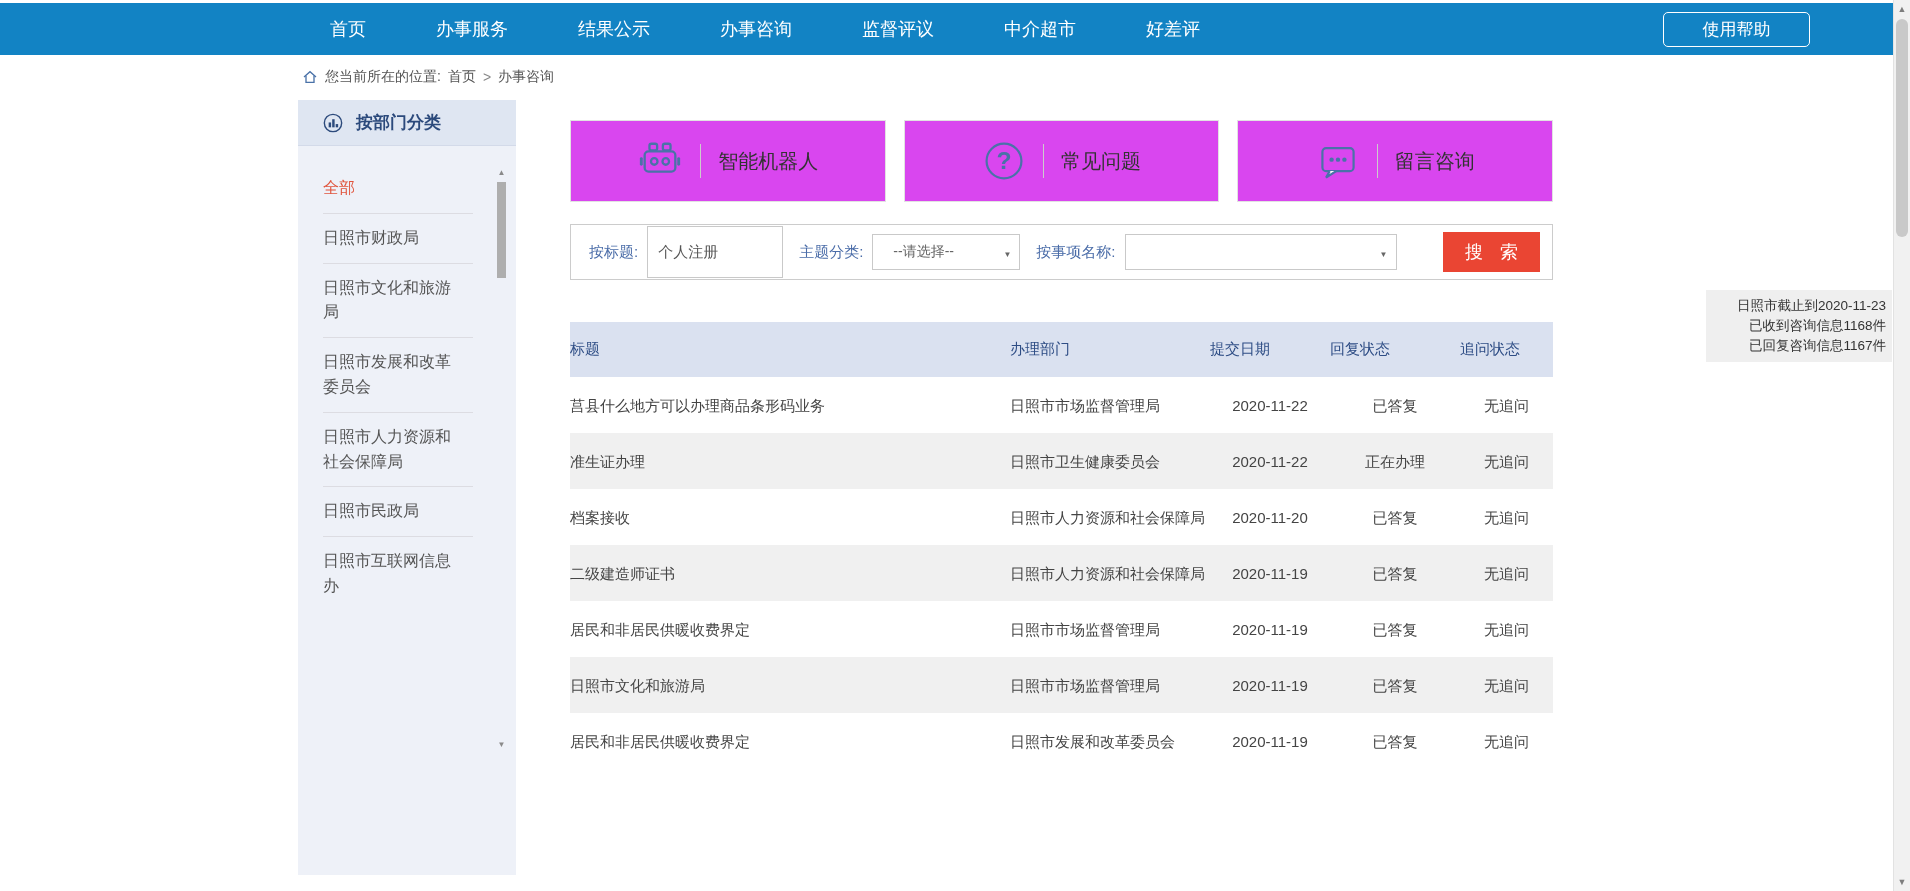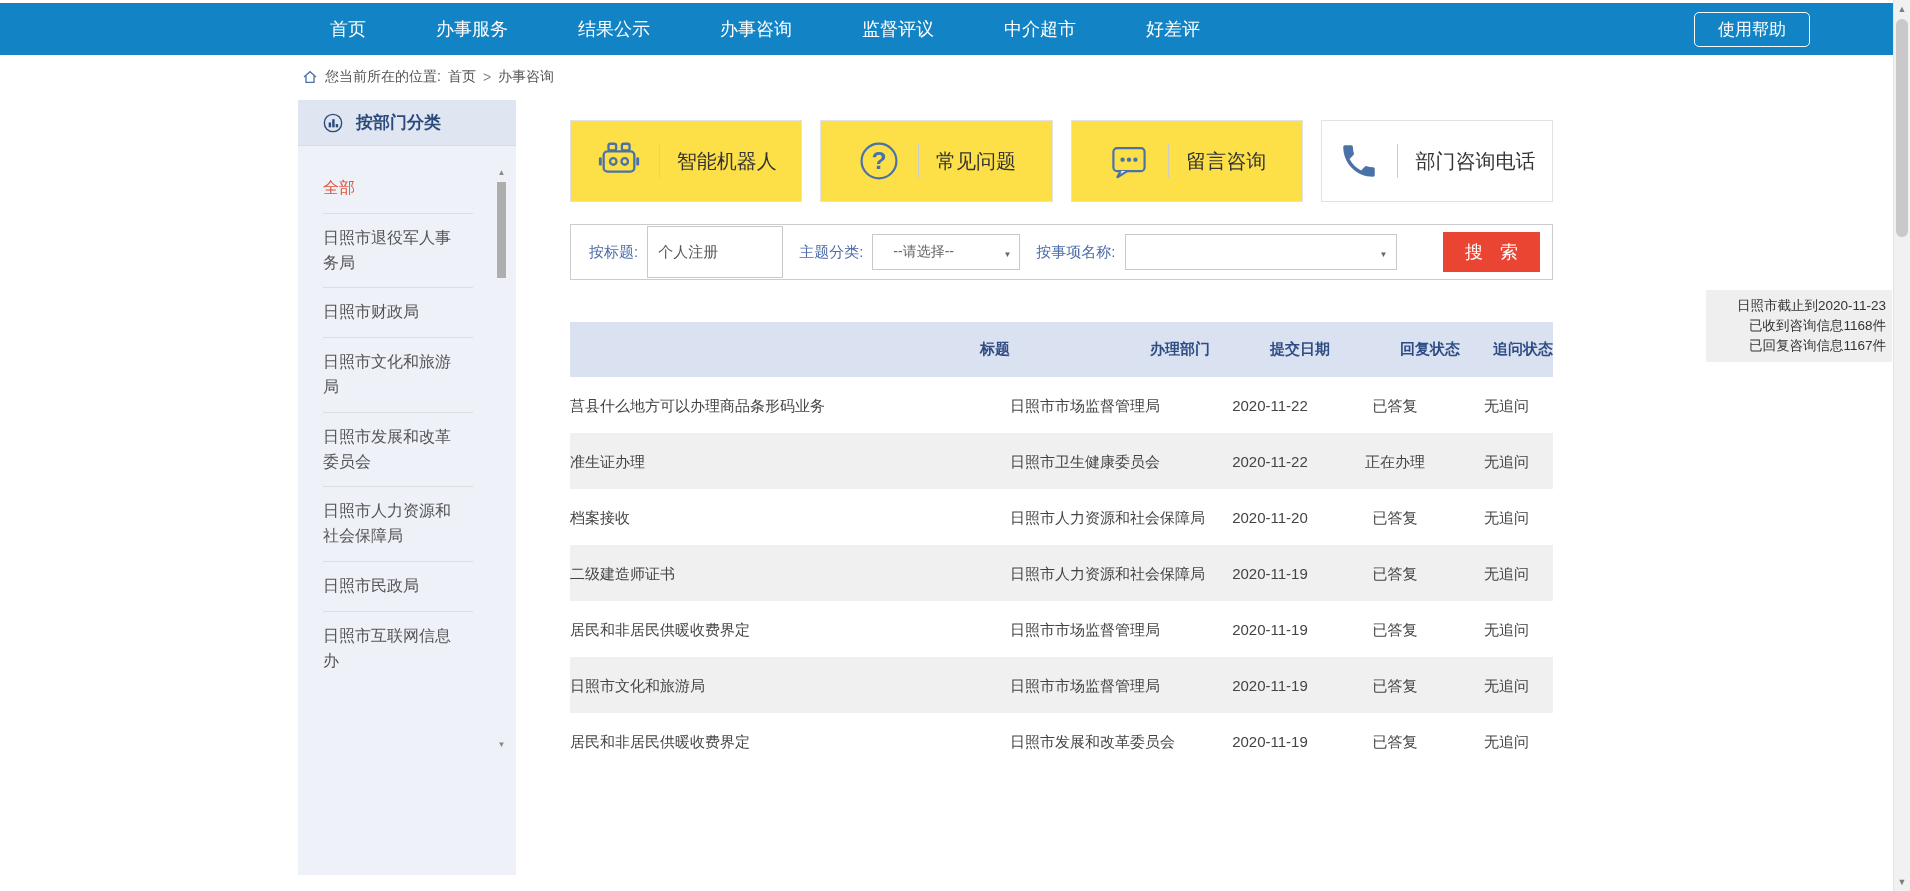--- a/index.html
+++ b/index.html
@@ -2,21 +2,21 @@
 <html><head>
 <meta charset="utf-8">
 <style>
   * { margin:0; padding:0; box-sizing:border-box; }
   html,body { width:1910px; height:891px; background:#fff; font-family:"Liberation Sans","DejaVu Sans",sans-serif; overflow:hidden; position:relative; }
 
   
   .topnav { position:absolute; top:3px; left:0; width:1910px; height:52px; background:#1283c4; }
   .nav-items { position:absolute; left:330px; top:0; height:52px; display:flex; align-items:center; }
   .nav-item { color:#fff; font-size:18px; margin-right:70px; cursor:pointer; text-decoration:none; white-space:nowrap; }
-  .help-btn { position:absolute; right:100px; top:9px; width:116px; height:35px; border:1px solid #fff; border-radius:5px; background:transparent; color:#fff; font-size:17px; font-family:inherit; cursor:pointer; }
+  .help-btn { position:absolute; right:100px; top:9px; width:147px; height:35px; border:1px solid #fff; border-radius:5px; background:transparent; color:#fff; font-size:17px; font-family:inherit; cursor:pointer; }
 
   
   .breadcrumb { position:absolute; top:68px; left:302px; display:flex; align-items:center; gap:7px; font-size:14px; color:#555; }
   .breadcrumb .crumb { color:#555; text-decoration:none; }
   .bc-sep { color:#888; }
 
   
   .sidebar { position:absolute; left:298px; top:100px; width:218px; height:775px; background:#eef1f8; }
   .sidebar-header { height:46px; background:#dfe6f2; border-bottom:1px solid #d3dae9; display:flex; align-items:center; padding-left:22px; gap:10px; color:#2c4a7c; font-size:17px; font-weight:bold; }
   .sidebar-list { padding:18px 0 0 25px; list-style:none; }
@@ -26,41 +26,41 @@
   .side-scroll { position:absolute; right:9px; top:68px; width:11px; height:582px; }
   .side-scroll .arrow { position:absolute; left:0; width:11px; height:10px; font-size:8px; color:#8a8a8a; text-align:center; line-height:10px; }
   .side-scroll .arrow.up { top:0; }
   .side-scroll .arrow.down { bottom:0; }
   .side-scroll .thumb { position:absolute; left:1px; top:14px; width:9px; height:96px; background:#aeaeae; }
 
   
   .main { position:absolute; left:570px; top:120px; width:983px; }
 
   .quick-actions { display:flex; gap:18px; height:82px; }
-  .quick-btn { flex:1; background:#fde047; border:1px solid #e2e2e2; display:flex; align-items:center; justify-content:center; gap:17px; cursor:pointer; }
+  .quick-btn { flex:1; background:#d946ef; border:1px solid #e2e2e2; display:flex; align-items:center; justify-content:center; gap:17px; cursor:pointer; }
   .quick-btn.white { background:#fff; }
   .quick-btn .qlabel { font-size:20px; color:#333; }
   .quick-btn .vdiv { width:1px; height:34px; background:#ccc; }
   .icon-svg { display:block; }
 
   
   .search-panel { margin-top:22px; height:56px; border:1px solid #ccc; background:#fff; display:flex; align-items:center; padding:0 12px 0 18px; }
   .s-label { font-size:15px; color:#4a6ca8; white-space:nowrap; }
   .s-input { width:136px; height:52px; border:1px solid #c9c9c9; margin:0 16px 0 9px; padding:0 10px; font-size:15px; color:#555; font-family:inherit; }
   .s-select { height:36px; border:1px solid #c9c9c9; margin:0 16px 0 9px; display:flex; align-items:center; justify-content:space-between; padding:0 8px 0 13px; font-size:14px; color:#666; cursor:pointer; background:#fff; }
   .s-select.narrow { width:148px;padding-left:20px; }
   .s-select.wide { width:272px; margin-right:14px; }
   .chev::after { content:"▼"; font-size:8px; color:#666; }
   .search-btn { margin-left:auto; width:97px; height:40px; background:#ea4533; color:#fff; border:none; font-size:18px; letter-spacing:6px; padding-left:6px; font-family:inherit; cursor:pointer; }
 
   
   .consult-table { margin-top:42px; width:983px; border-collapse:collapse; table-layout:fixed; }
   .consult-table col.c1{width:440px;} .consult-table col.c2{width:200px;}
   .consult-table col.c3{width:120px;} .consult-table col.c4{width:130px;} .consult-table col.c5{width:93px;}
-  .consult-table thead th { height:55px; background:#dae1f0; color:#2e4d85; font-size:15px; font-weight:bold; text-align:right; }
+  .consult-table thead th { height:55px; background:#dae1f0; color:#2e4d85; font-size:15px; font-weight:normal; text-align:left; }
   .consult-table tbody td { font-size:15px; color:#444; height:56px; padding:14px 0; line-height:1.8; vertical-align:middle; }
   .consult-table tbody tr:nth-child(even) { background:#f0f0f0; }
   td.t-title { text-align:left; padding-left:12px; padding-right:20px; color:#333; }
   td.t-dept  { text-align:left; padding-right:15px; word-break:break-all; }
   td.t-date, td.t-reply, td.t-follow { text-align:center; }
 
   
   .stats-box { position:absolute; left:1706px; top:290px; width:186px; background:#efefef; padding:6px 6px 6px 4px; font-size:13.5px; color:#333; text-align:right; line-height:20px; }
 
   
@@ -106,21 +106,20 @@
         <circle cx="24" cy="24" r="16"></circle>
         <rect x="16" y="23" width="4.5" height="9" fill="#2c4a7c" stroke="none"></rect>
         <rect x="22.5" y="17" width="4.5" height="15" fill="#2c4a7c" stroke="none"></rect>
         <rect x="29" y="26" width="4.5" height="6" fill="#2c4a7c" stroke="none"></rect>
       </svg>
     </span>
     <span>按部门分类</span>
   </div>
   <ul class="sidebar-list">
     <li class="sidebar-item active">全部</li>
-    <li class="sidebar-item">日照市退役军人事务局</li>
     <li class="sidebar-item">日照市财政局</li>
     <li class="sidebar-item">日照市文化和旅游局</li>
     <li class="sidebar-item">日照市发展和改革委员会</li>
     <li class="sidebar-item">日照市人力资源和社会保障局</li>
     <li class="sidebar-item">日照市民政局</li>
     <li class="sidebar-item">日照市互联网信息办</li>
   </ul>
   <div class="side-scroll">
     <div class="arrow up">▲</div>
     <div class="thumb"></div>
@@ -162,29 +161,20 @@
           <rect x="7" y="10" width="34" height="25" rx="4"></rect>
           <circle cx="17" cy="22.5" r="2.4" fill="#4a72a8" stroke="none"></circle>
           <circle cx="24" cy="22.5" r="2.4" fill="#4a72a8" stroke="none"></circle>
           <circle cx="31" cy="22.5" r="2.4" fill="#4a72a8" stroke="none"></circle>
           <path d="M15 35 L11 42 L22 35" fill="#fff"></path>
         </svg>
       </span>
       <span class="vdiv"></span>
       <span class="qlabel">留言咨询</span>
     </div>
-    <div class="quick-btn white">
-      <span style="display:flex;">
-        <svg class="icon-svg" width="42" height="42" viewBox="0 0 24 24" fill="#4a72a8">
-          <path d="M6.62 10.79c1.44 2.83 3.76 5.14 6.59 6.59l2.2-2.2c.27-.27.67-.36 1.02-.24 1.12.37 2.33.57 3.57.57.55 0 1 .45 1 1V20c0 .55-.45 1-1 1-9.39 0-17-7.61-17-17 0-.55.45-1 1-1h3.5c.55 0 1 .45 1 1 0 1.25.2 2.45.57 3.57.11.35.03.74-.25 1.02l-2.2 2.2z"></path>
-        </svg>
-      </span>
-      <span class="vdiv"></span>
-      <span class="qlabel">部门咨询电话</span>
-    </div>
   </div>
 
   <div class="search-panel">
     <span class="s-label">按标题:</span>
     <input class="s-input" type="text" value="个人注册" style="">
     <span class="s-label">主题分类:</span>
     <div class="s-select narrow">
       <span>--请选择--</span>
       <span class="chev"></span>
     </div>

